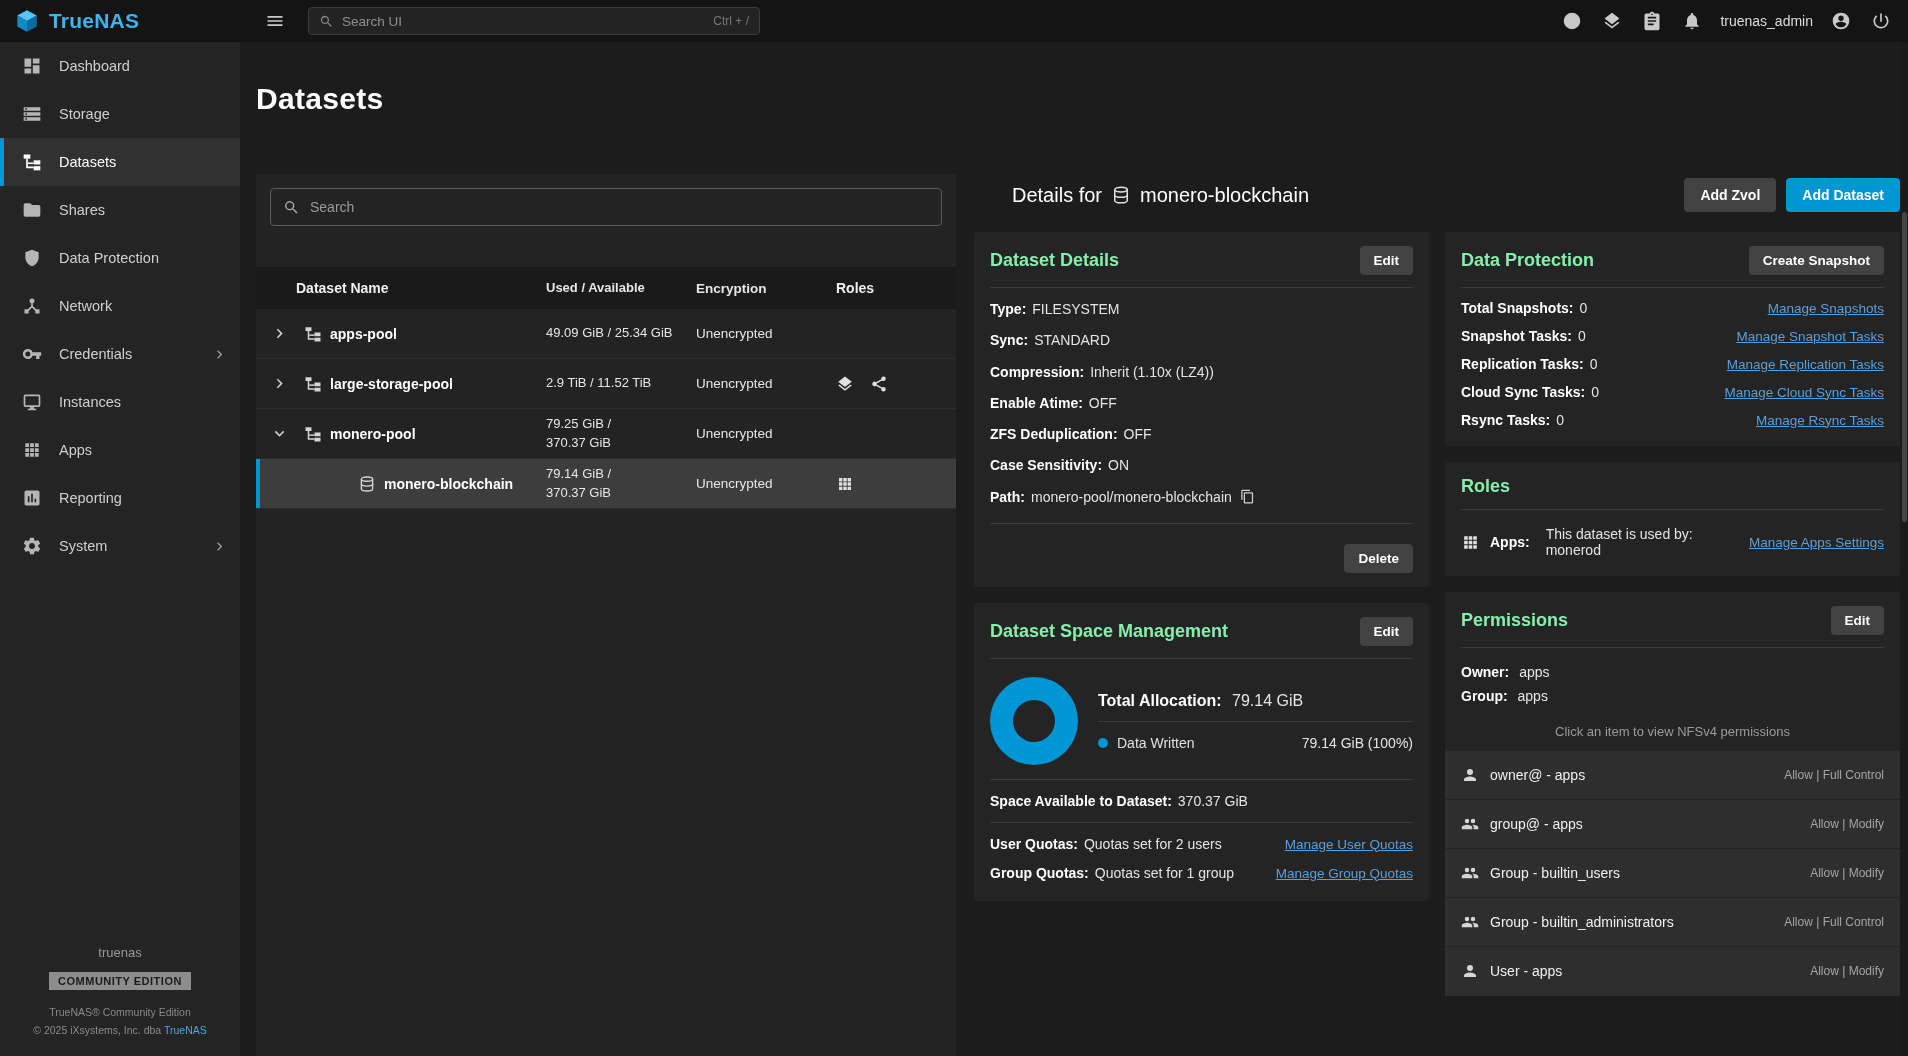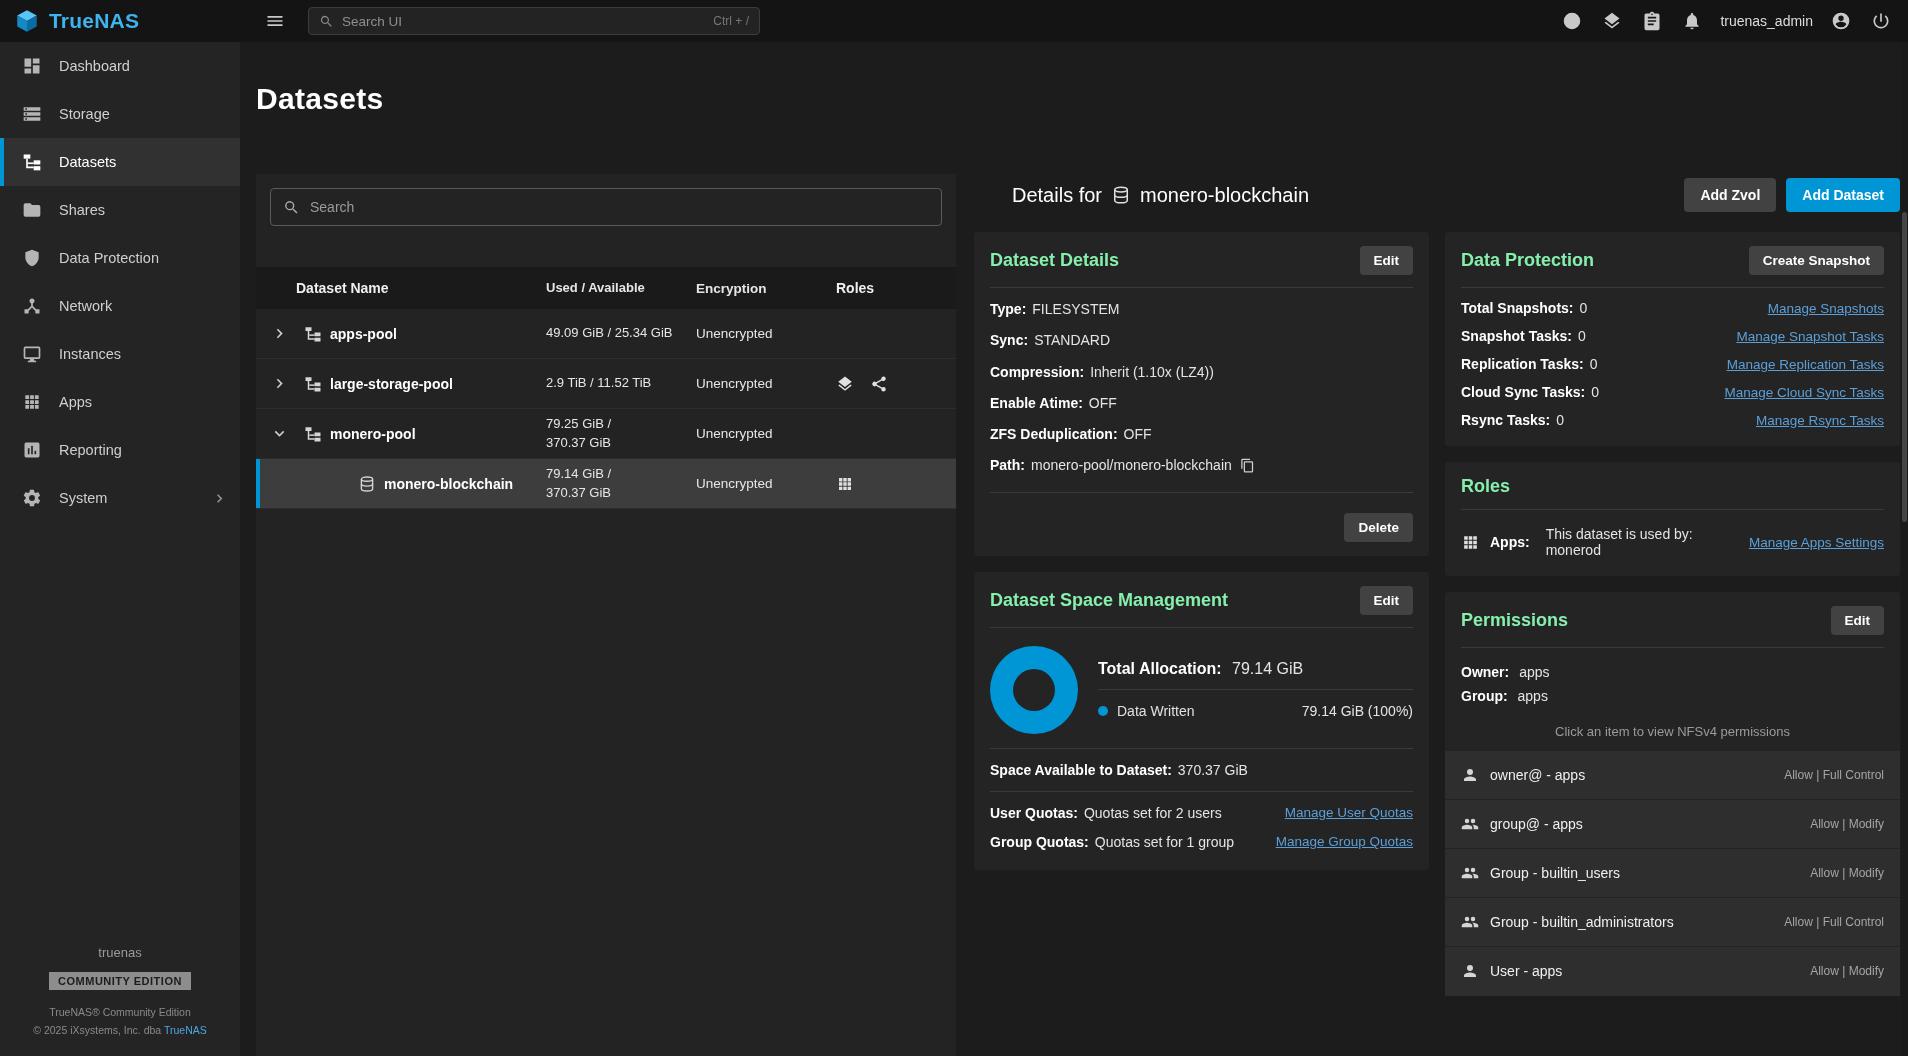--- a/index.html
+++ b/index.html
@@ -249,20 +249,33 @@
         <span>
             <svg viewBox="0 0 24 24" width="20" height="20" fill="#b5b5b5">
               <path d="M17 16l-4-4V8.82C14.16 8.4 15 7.3 15 6a3 3 0 1 0-6 0c0 1.3.84 2.4 2 2.82V12l-4 4H3v5h5v-3.05l4-4.2 4 4.2V21h5v-5h-4z"></path>
             </svg>
           </span>
         <span>Network</span>
       </div>
       <div class="nav-item">
         <span>
             <svg viewBox="0 0 24 24" width="20" height="20" fill="#b5b5b5">
+              <path d="M12.65 10A5.99 5.99 0 0 0 7 6a6 6 0 0 0 0 12 5.99 5.99 0 0 0 5.65-4H17v4h4v-4h2v-4H12.65zM7 15a3 3 0 1 1 0-6 3 3 0 0 1 0 6z"></path>
+            </svg>
+          </span>
+        <span>Credentials</span>
+        <span class="nav-chevron">
+            <svg viewBox="0 0 24 24">
+              <path d="M8.6 16.6L13.2 12 8.6 7.4 10 6l6 6-6 6z"></path>
+            </svg>
+          </span>
+      </div>
+      <div class="nav-item">
+        <span>
+            <svg viewBox="0 0 24 24" width="20" height="20" fill="#b5b5b5">
               <path d="M20 3H4a2 2 0 0 0-2 2v11a2 2 0 0 0 2 2h6l-1 2H7v2h10v-2h-2l-1-2h6a2 2 0 0 0 2-2V5a2 2 0 0 0-2-2zm0 13H4V5h16v11z"></path>
             </svg>
           </span>
         <span>Instances</span>
       </div>
       <div class="nav-item">
         <span>
             <svg viewBox="0 0 24 24" width="20" height="20" fill="#b5b5b5">
               <path d="M4 4h4.5v4.5H4zM9.75 4h4.5v4.5h-4.5zM15.5 4H20v4.5h-4.5zM4 9.75h4.5v4.5H4zM9.75 9.75h4.5v4.5h-4.5zM15.5 9.75H20v4.5h-4.5zM4 15.5h4.5V20H4zM9.75 15.5h4.5V20h-4.5zM15.5 15.5H20V20h-4.5z"></path>
             </svg>
@@ -478,20 +491,24 @@
                   </div>
                 <div class="field-line">
                     <span class="f-label">Enable Atime:</span>
                     <span class="f-value">OFF</span>
                   </div>
                 <div class="field-line">
                     <span class="f-label">ZFS Deduplication:</span>
                     <span class="f-value">OFF</span>
                   </div>
                 <div class="field-line">
+                    <span class="f-label">Case Sensitivity:</span>
+                    <span class="f-value">ON</span>
+                  </div>
+                <div class="field-line">
                   <span class="f-label">Path:</span>
                   <span class="f-value">monero-pool/monero-blockchain</span>
                   <span class="copy-icon">
                       <svg viewBox="0 0 24 24">
                         <path d="M16 1H4a2 2 0 0 0-2 2v14h2V3h12V1zm3 4H8a2 2 0 0 0-2 2v14a2 2 0 0 0 2 2h11a2 2 0 0 0 2-2V7a2 2 0 0 0-2-2zm0 16H8V7h11v14z"></path>
                       </svg>
                     </span>
                 </div>
                 <div class="card-foot">
                   <button class="btn btn-gray btn-sm">Delete</button>

